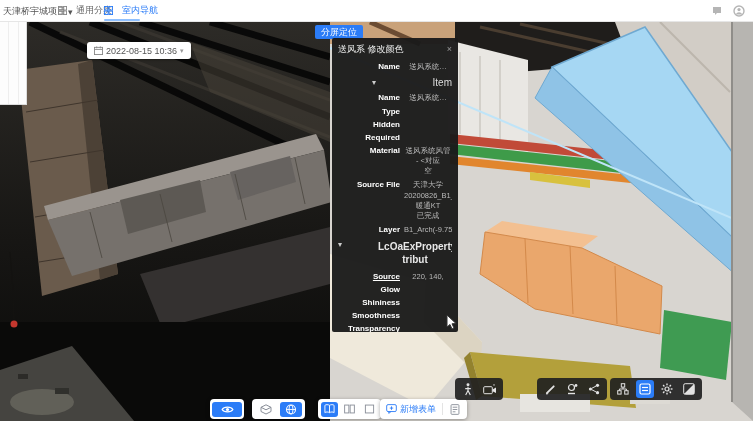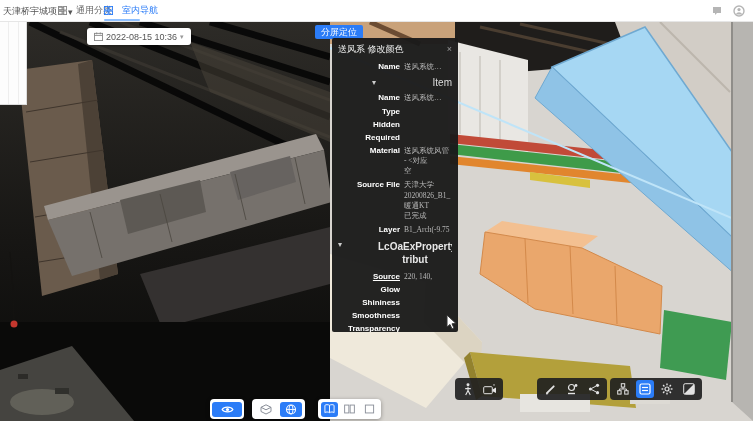--- a/index.html
+++ b/index.html
@@ -15,32 +15,32 @@
   .grid-ico { width:9px; height:9px; }
   .top-right-ico { position:absolute; top:5px; width:12px; height:12px; color:#9a9a9a; }
 
   
   .photo-pane { position:absolute; left:0; top:22px; width:330px; height:399px; background:#0e0d0c; z-index:1; cursor:grab; }
   .model-pane { position:absolute; left:330px; top:22px; width:423px; height:399px; background:#d8d5d0; z-index:1; cursor:grab; }
   .mini-panel { position:absolute; left:0; top:22px; width:27px; height:83px; background:#fdfdfd; border-right:1px solid #ddd; border-bottom:1px solid #ddd; z-index:3; }
   .mini-panel .line { position:absolute; top:0; width:1px; height:100%; background:#eee; }
 
   
-  .ts-chip { position:absolute; left:87px; top:28px; height:17px; background:#fff; border-radius:3px; box-shadow:0 1px 3px rgba(0,0,0,.35); display:flex; align-items:center; gap:3px; padding:0 7px; font-size:9px; color:#555; z-index:5; cursor:pointer; }
+  .ts-chip { position:absolute; left:87px; top:42px; height:17px; background:#fff; border-radius:3px; box-shadow:0 1px 3px rgba(0,0,0,.35); display:flex; align-items:center; gap:3px; padding:0 7px; font-size:9px; color:#555; z-index:5; cursor:pointer; }
   .split-btn { position:absolute; left:315px; top:25px; height:14px; background:#2b7cf7; color:#fff; font-size:9px; line-height:14px; padding:0 6px; border-radius:2px; z-index:5; cursor:pointer; }
 
   
   .ppanel { position:absolute; left:332px; top:38px; width:126px; height:294px; background:rgba(26,26,26,.96); color:#ccc; z-index:6; border-radius:2px; padding:5px 6px 4px 6px; overflow:hidden; }
   .ppanel-hd { display:flex; justify-content:space-between; align-items:center; margin-bottom:4px;gap:24px; }
   .ppanel-title { font-size:9px; color:#eee; }
   .pclose { font-size:9px; color:#999; cursor:pointer; line-height:9px; }
   .prow { display:flex; justify-content:flex-end; align-items:flex-start; padding:2px 0; }
   .plabel { width:62px; text-align:right; font-size:8px; color:#fff; font-weight:bold; flex:0 0 62px; }
   .plabel.u { text-decoration:underline; }
-  .pval { flex:1; margin-left:4px; text-align:left; font-size:7.5px; color:#b9b9b9; overflow:hidden; white-space:nowrap;font-family:Liberation Serif, serif; }
+  .pval { flex:1; margin-left:4px; text-align:center; font-size:7.5px; color:#b9b9b9; overflow:hidden; white-space:nowrap; }
   .pval.ml { white-space:pre-line; line-height:1.35; }
   .pcat { display:flex; justify-content:space-between; align-items:center; padding:3px 0 3px 34px; }
   .pcaret { font-size:8px; color:#ccc; cursor:pointer; }
   .pcatval { font-size:10px; color:#ddd; overflow:hidden; white-space:nowrap; text-align:right; }
   .psec { display:flex; justify-content:flex-end; gap:4px; padding:4px 0; }
   .psec .pcatval { white-space:pre-line; text-align:center; line-height:1.3; font-weight:bold; color:#e8e8e8;margin-left:32px; }
 
   
   .bt-group { position:absolute; top:399px; height:20px; background:#fff; border-radius:4px; box-shadow:0 1px 4px rgba(0,0,0,.35); display:flex; align-items:center; gap:3px; padding:0 3px; z-index:7; }
   .bt-btn { width:22px; height:15px; border-radius:3px; display:flex; align-items:center; justify-content:center; color:#8a8f99; cursor:pointer; }
@@ -349,20 +349,40 @@
           <rect x="6.7" y="0.7" width="4.6" height="8.6" fill="none" stroke="currentColor"></rect>
         </svg>
     </div>
     <div class="bt-btn" style="width:17px">
       <svg width="11" height="10" viewBox="0 0 12 10">
           <rect x="1.5" y="0.7" width="9" height="8.6" fill="none" stroke="currentColor"></rect>
         </svg>
     </div>
   </div>
 
+  <div class="bt-group g4">
+    <div class="addform">
+      <svg width="11" height="10" viewBox="0 0 12 11">
+          <rect x="0.7" y="0.7" width="10.6" height="7.6" rx="1.5" fill="none" stroke="#2b7cf7"></rect>
+          <path d="M3 8.3 L3 10.3 L5.5 8.3" fill="none" stroke="#2b7cf7"></path>
+          <line x1="6" y1="2.6" x2="6" y2="6.4" stroke="#2b7cf7"></line>
+          <line x1="4.1" y1="4.5" x2="7.9" y2="4.5" stroke="#2b7cf7"></line>
+        </svg>
+      <span>新增表单</span>
+    </div>
+    <div class="vdiv"></div>
+    <div class="bt-btn" style="width:18px">
+      <svg width="10" height="11" viewBox="0 0 10 12">
+          <rect x="0.7" y="0.7" width="8.6" height="10.6" rx="1" fill="none" stroke="currentColor"></rect>
+          <line x1="2.5" y1="3.5" x2="7.5" y2="3.5" stroke="currentColor"></line>
+          <line x1="2.5" y1="6" x2="7.5" y2="6" stroke="currentColor"></line>
+          <line x1="2.5" y1="8.5" x2="5.5" y2="8.5" stroke="currentColor"></line>
+        </svg>
+    </div>
+  </div>
 
   <div class="dk-group dgA">
     <div class="dk-btn">
       <svg width="10" height="13" viewBox="0 0 10 14">
           <circle cx="5" cy="2" r="1.6" fill="currentColor"></circle>
           <path d="M5 4 L5 8 M5 8 L2.5 13 M5 8 L7.5 13 M2 6 L8 6" stroke="currentColor" stroke-width="1.2" fill="none"></path>
         </svg>
     </div>
     <div class="dk-btn">
       <svg width="14" height="11" viewBox="0 0 14 11">

